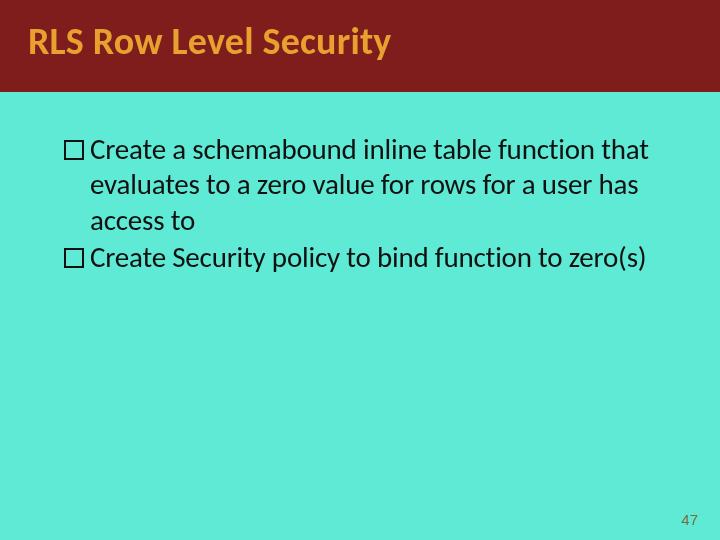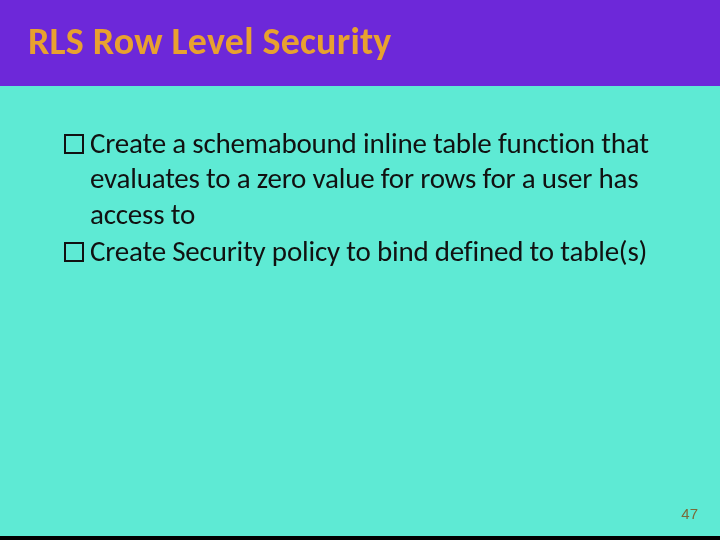--- a/index.html
+++ b/index.html
@@ -3,22 +3,22 @@
 <meta charset="utf-8">
 <style>
   * { margin: 0; padding: 0; box-sizing: border-box; }
   html, body { width: 720px; height: 540px; overflow: hidden; }
   body {
     background: #000;
     font-family: "Segoe UI", "Calibri", "Helvetica Neue", Arial, sans-serif;
     position: relative;
   }
   .title-bar {
-    background: #6d28d9;
-    padding: 18px 28px 22px 28px;
+    background: #7f1d1d;
+    padding: 18px 28px 28px 28px;
   }
   .title {
     color: #e8a12f;
     font-size: 38px;
     font-weight: 700;
     letter-spacing: 0.2px;
   }
   .content-area {
     background: #5eead4;
     width: 100%;
@@ -69,17 +69,17 @@
 </div>
 
 <div class="content-area">
   <ul class="bullet-list">
     <li class="bullet-item">
       <span class="bullet-marker"></span>
       <span class="bullet-text">Create a schemabound inline table function that evaluates to a zero value for rows for a user has access to</span>
     </li>
     <li class="bullet-item">
       <span class="bullet-marker"></span>
-      <span class="bullet-text">Create Security policy to bind defined to table(s)</span>
+      <span class="bullet-text">Create Security policy to bind function to zero(s)</span>
     </li>
   </ul>
   <div class="page-number">47</div>
 </div>
 
 </body></html>

